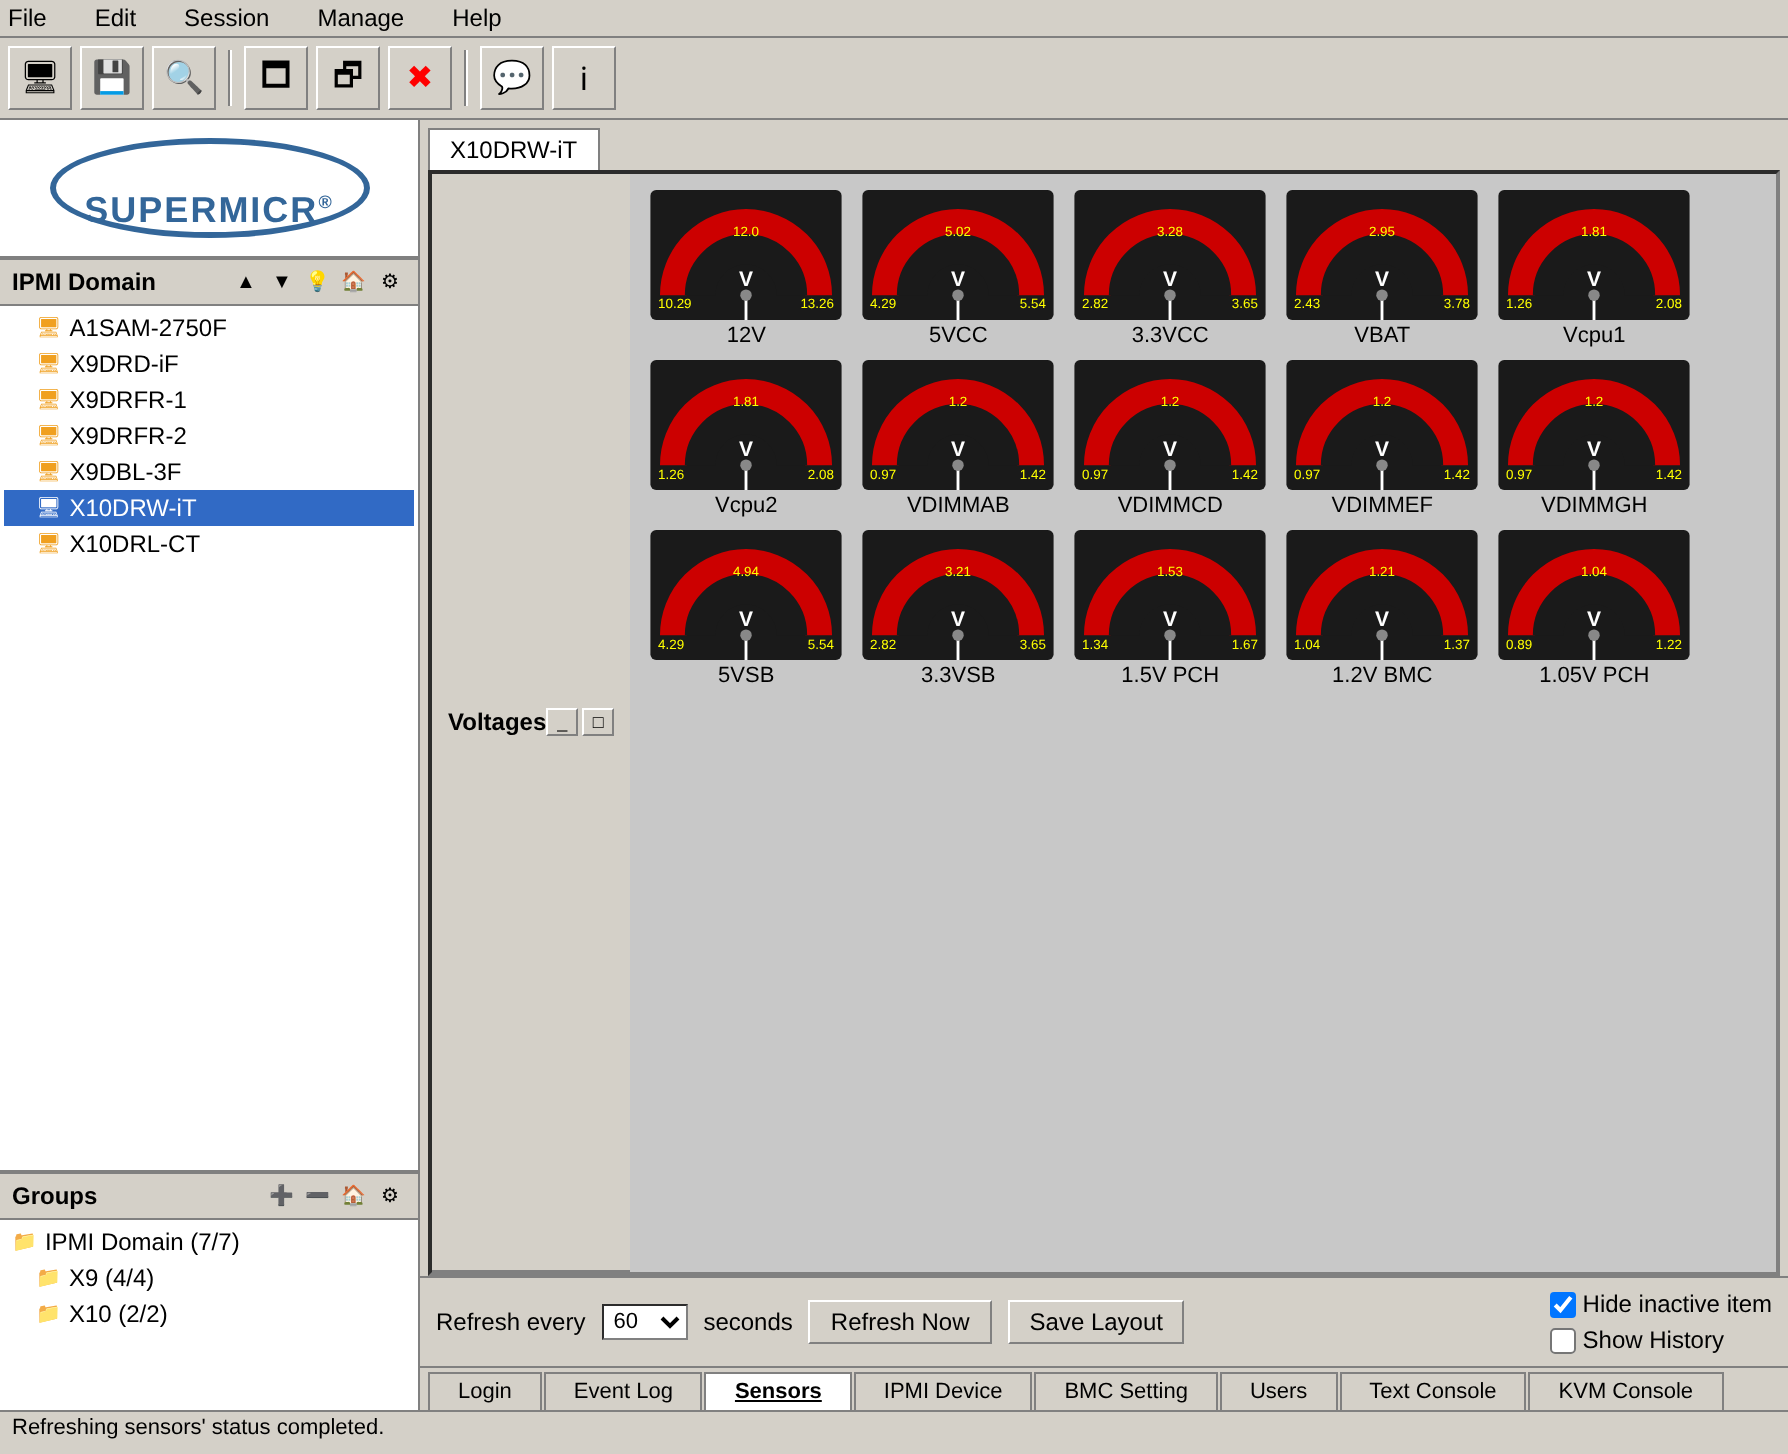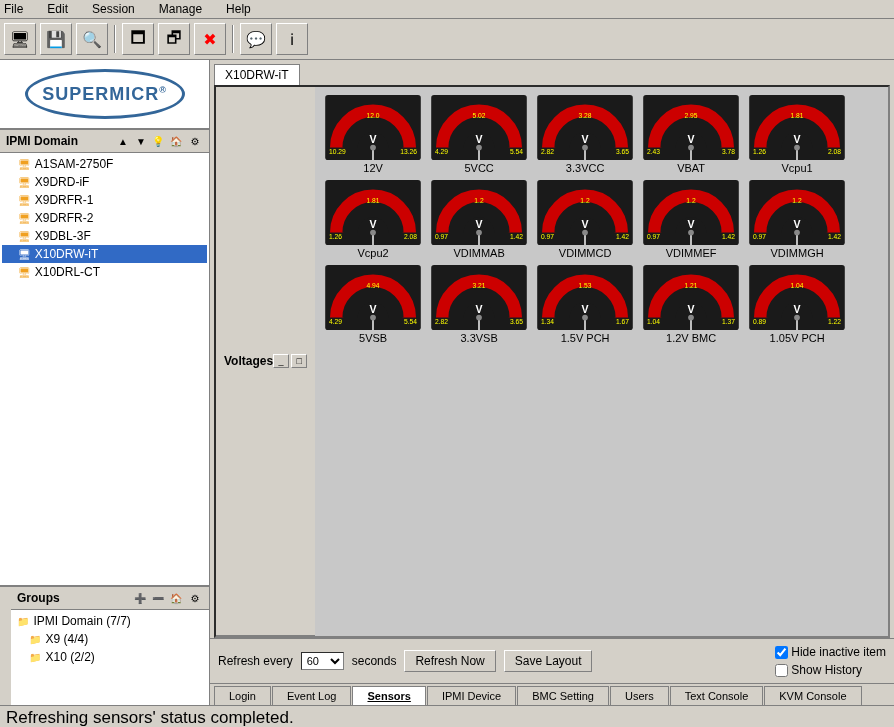--- a/index.html
+++ b/index.html
@@ -15,41 +15,41 @@
     .toolbar-separator { width: 2px; height: 28px; border-left: 1px solid #808080; border-right: 1px solid #fff; margin: 0 2px; }
 
     
     .main-layout { display: flex; height: calc(727px - 82px); }
 
     
     .left-panel { width: 210px; min-width: 210px; background: #d4d0c8; border-right: 1px solid #808080; display: flex; flex-direction: column; }
 
     
     .logo-area { padding: 8px; background: white; border-bottom: 2px solid #808080; display: flex; align-items: center; justify-content: center; height: 70px; }
-    .logo-ellipse { width: 160px; height: 50px; border: 3px solid #336699; border-radius: 50%; display: flex; align-items: center; justify-content: center; background: white; position: relative; }
+    .logo-ellipse { width: 160px; height: 50px; border: 3px solid #336699; border-radius: 50%; display: flex; align-items: flex-end; justify-content: center; background: white; position: relative; }
     .logo-text { font-size: 18px; font-weight: bold; color: #336699; letter-spacing: 1px; }
     .logo-r { font-size: 9px; vertical-align: super; color: #336699; }
 
     
     .ipmi-section { flex: 1; display: flex; flex-direction: column; }
     .section-header { background: #d4d0c8; padding: 3px 6px; display: flex; align-items: center; gap: 4px; border-bottom: 1px solid #808080; }
     .section-title { font-weight: bold; font-size: 12px; flex: 1; }
     .section-icons { display: flex; gap: 2px; }
     .icon-btn { width: 16px; height: 16px; font-size: 10px; display: flex; align-items: center; justify-content: center; cursor: pointer; }
 
     .tree-area { flex: 1; background: white; overflow-y: auto; padding: 2px; }
     .tree-item { padding: 2px 4px; cursor: pointer; display: flex; align-items: center; gap: 4px; font-size: 12px; white-space: nowrap; }
     .tree-item.selected { background: #316ac5; color: white; }
     .tree-item.selected .tree-icon { color: white; }
     .tree-indent { padding-left: 16px; }
     .tree-icon { font-size: 10px; color: #336699; }
     .folder-icon { color: #f0a020; }
 
     
-    .groups-section { height: 120px; display: flex; flex-direction: column; border-top: 2px solid #808080; padding-left: 11px; }
+    .groups-section { height: 120px; display: flex; flex-direction: column; border-top: 2px solid #808080; }
     .groups-tree { flex: 1; background: white; overflow-y: auto; padding: 2px; }
     .group-item { padding: 2px 4px; cursor: pointer; display: flex; align-items: center; gap: 4px; font-size: 12px; }
     .group-indent { padding-left: 16px; }
 
     
     .content-area { flex: 1; display: flex; flex-direction: column; background: #d4d0c8; }
 
     
     .tab-header { background: #d4d0c8; padding: 4px 4px 0; }
     .tab-title { background: white; border: 1px solid #808080; border-bottom: none; padding: 3px 10px; font-size: 12px; display: inline-block; }
@@ -76,21 +76,21 @@
     .bottom-btn { background: #d4d0c8; border: 1px solid; border-top-color: #fff; border-left-color: #fff; border-bottom-color: #808080; border-right-color: #808080; padding: 3px 10px; font-size: 12px; cursor: pointer; }
     .checkbox-area { display: flex; flex-direction: column; gap: 4px; margin-left: auto; }
     .checkbox-row { display: flex; align-items: center; gap: 3px; font-size: 12px; }
 
     
     .tabs-row { background: #d4d0c8; display: flex; gap: 1px; padding: 2px 4px 0; border-top: 1px solid #808080; }
     .tab-btn { background: #d4d0c8; border: 1px solid #808080; border-bottom: none; padding: 3px 14px; font-size: 11px; cursor: pointer; }
     .tab-btn.active { background: white; font-weight: bold; text-decoration: underline; }
 
     
-    .statusbar { background: #d4d0c8; border-top: 1px solid #808080; padding: 2px 6px; font-size: 17px; height: 18px; }
+    .statusbar { background: #d4d0c8; border-top: 1px solid #808080; padding: 2px 6px; font-size: 11px; height: 18px; }
   </style>
 </head>
 <body>
 
 <div class="menubar">
   <span>File</span>
   <span>Edit</span>
   <span>Session</span>
   <span>Manage</span>
   <span>Help</span>

